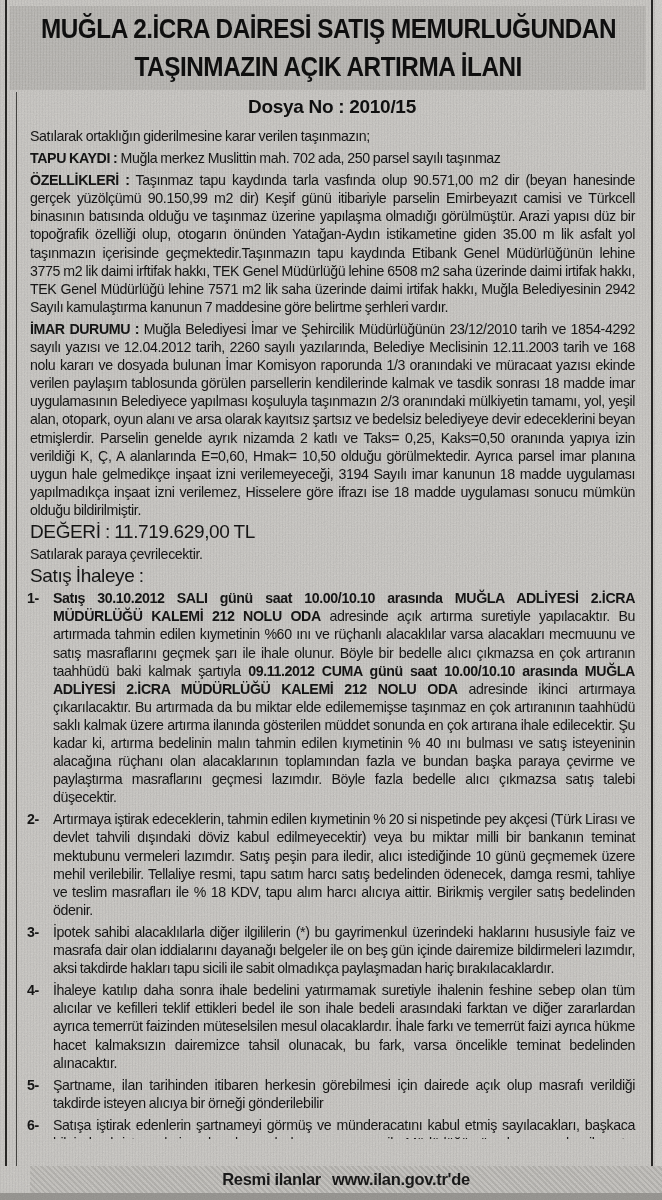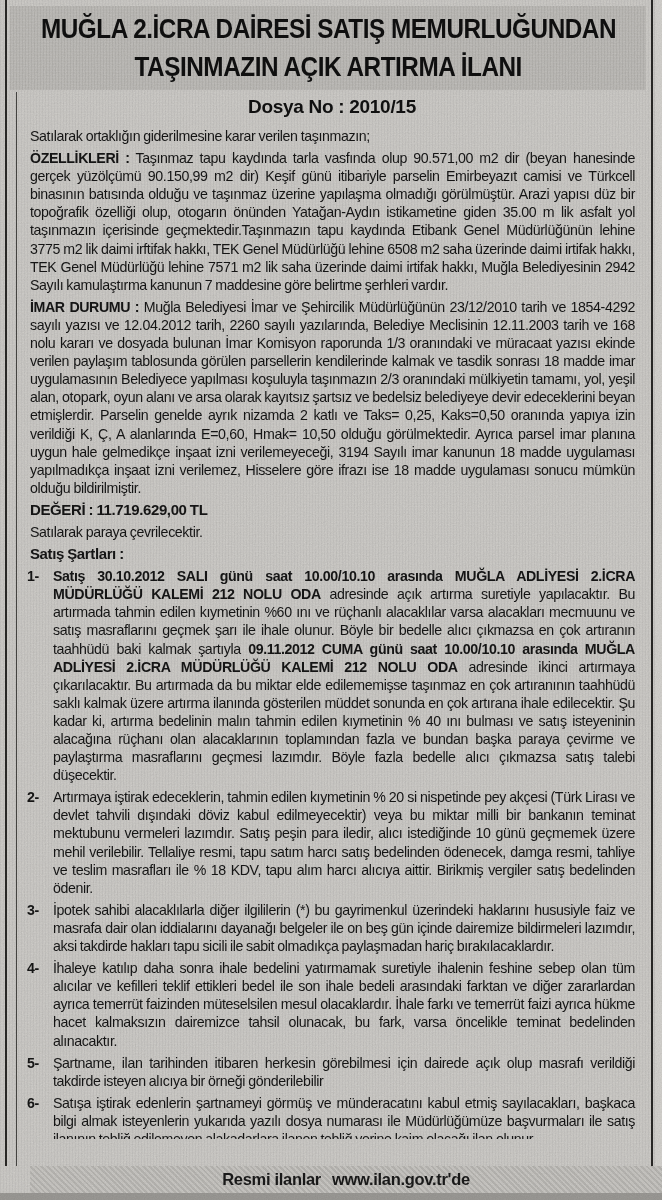--- a/index.html
+++ b/index.html
@@ -39,21 +39,21 @@
     position:absolute;left:26px;top:96px;width:612px;text-align:center;
     font-weight:700;font-size:19px;letter-spacing:-.3px;color:#111;
   }
 
   .content{
     position:absolute;left:26px;top:123px;width:613px;max-height:1016px;overflow:hidden;
     font-size:14.2px;line-height:18.1px;letter-spacing:-.38px;word-spacing:-.5px;
   }
   .content p{margin:4px;text-align:justify;}
   .content b{font-weight:700;}
-  .bold-line{font-weight:700;font-size:15px;}
+  .bold-line{font-weight:400;font-size:19px;}
   .term{position:relative;padding-left:23px;}
   .term .num{position:absolute;left:1px;top:0;font-weight:700;}
   .date-line{text-align:right;}
 
   .footrow{
     position:absolute;left:26px;top:1208px;width:613px;
     display:flex;justify-content:space-between;align-items:flex-end;
     font-size:14.5px;letter-spacing:-.35px;
   }
   .footrow .right{font-weight:700;font-size:13px;}
@@ -79,25 +79,26 @@
 
   <div class="header-box">
     <div class="header-line">MUĞLA 2.İCRA DAİRESİ SATIŞ MEMURLUĞUNDAN</div>
     <div class="header-line">TAŞINMAZIN AÇIK ARTIRMA İLANI</div>
   </div>
 
   <div class="dosya">Dosya No : 2010/15</div>
 
   <div class="content">
     <p>Satılarak ortaklığın giderilmesine karar verilen taşınmazın;</p>
+    <p><b>TAPU KAYDI :</b><span> Muğla merkez Muslittin mah. 702 ada, 250 parsel sayılı taşınmaz</span></p>
     <p><b>ÖZELLİKLERİ :</b><span> Taşınmaz tapu kaydında tarla vasfında olup 90.571,00 m2 dir (beyan hanesinde gerçek yüzölçümü 90.150,99 m2 dir) Keşif günü itibariyle parselin Emirbeyazıt camisi ve Türkcell binasının batısında olduğu ve taşınmaz üzerine yapılaşma olmadığı görülmüştür. Arazi yapısı düz bir topoğrafik özelliği olup, otogarın önünden Yatağan-Aydın istikametine giden 35.00 m lik asfalt yol taşınmazın içerisinde geçmektedir.Taşınmazın tapu kaydında Etibank Genel Müdürlüğünün lehine 3775 m2 lik daimi irftifak hakkı, TEK Genel Müdürlüğü lehine 6508 m2 saha üzerinde daimi irtifak hakkı, TEK Genel Müdürlüğü lehine 7571 m2 lik saha üzerinde daimi irtifak hakkı, Muğla Belediyesinin 2942 Sayılı kamulaştırma kanunun 7 maddesine göre belirtme şerhleri vardır.</span></p>
     <p><b>İMAR DURUMU :</b><span> Muğla Belediyesi İmar ve Şehircilik Müdürlüğünün 23/12/2010 tarih ve 1854-4292 sayılı yazısı ve 12.04.2012 tarih, 2260 sayılı yazılarında, Belediye Meclisinin 12.11.2003 tarih ve 168 nolu kararı ve dosyada bulunan İmar Komisyon raporunda 1/3 oranındaki ve müracaat yazısı ekinde verilen paylaşım tablosunda görülen parsellerin kendilerinde kalmak ve tasdik sonrası 18 madde imar uygulamasının Belediyece yapılması koşuluyla taşınmazın 2/3 oranındaki mülkiyetin tamamı, yol, yeşil alan, otopark, oyun alanı ve arsa olarak kayıtsız şartsız ve bedelsiz belediyeye devir edeceklerini beyan etmişlerdir. Parselin genelde ayrık nizamda 2 katlı ve Taks= 0,25, Kaks=0,50 oranında yapıya izin verildiği K, Ç, A alanlarında E=0,60, Hmak= 10,50 olduğu görülmektedir. Ayrıca parsel imar planına uygun hale gelmedikçe inşaat izni verilemeyeceği, 3194 Sayılı imar kanunun 18 madde uygulaması yapılmadıkça inşaat izni verilemez, Hisselere göre ifrazı ise 18 madde uygulaması sonucu mümkün olduğu bildirilmiştir.</span></p>
     <p class="bold-line">DEĞERİ : 11.719.629,00 TL</p>
     <p>Satılarak paraya çevrilecektir.</p>
-    <p class="bold-line">Satış Şartları :</p>
+    <p class="bold-line">Satış İhaleye :</p>
 
     <div class="term">
       <span class="num">1-</span>
       <p><b>Satış 30.10.2012 SALI günü saat 10.00/10.10 arasında MUĞLA ADLİYESİ 2.İCRA MÜDÜRLÜĞÜ KALEMİ 212 NOLU ODA</b><span> adresinde açık artırma suretiyle yapılacaktır. Bu artırmada tahmin edilen kıymetinin %60 ını ve rüçhanlı alacaklılar varsa alacakları mecmuunu ve satış masraflarını geçmek şarı ile ihale olunur. Böyle bir bedelle alıcı çıkmazsa en çok artıranın taahhüdü baki kalmak şartıyla </span><b>09.11.2012 CUMA günü saat 10.00/10.10 arasında MUĞLA ADLİYESİ 2.İCRA MÜDÜRLÜĞÜ KALEMİ 212 NOLU ODA</b><span> adresinde ikinci artırmaya çıkarılacaktır. Bu artırmada da bu miktar elde edilememişse taşınmaz en çok artıranının taahhüdü saklı kalmak üzere artırma ilanında gösterilen müddet sonunda en çok artırana ihale edilecektir. Şu kadar ki, artırma bedelinin malın tahmin edilen kıymetinin % 40 ını bulması ve satış isteyeninin alacağına rüçhanı olan alacaklarının toplamından fazla ve bundan başka paraya çevirme ve paylaştırma masraflarını geçmesi lazımdır. Böyle fazla bedelle alıcı çıkmazsa satış talebi düşecektir.</span></p>
     </div>
 
     <div class="term">
       <span class="num">2-</span>
       <p>Artırmaya iştirak edeceklerin, tahmin edilen kıymetinin % 20 si nispetinde pey akçesi (Türk Lirası ve devlet tahvili dışındaki döviz kabul edilmeyecektir) veya bu miktar milli bir bankanın teminat mektubunu vermeleri lazımdır. Satış peşin para iledir, alıcı istediğinde 10 günü geçmemek üzere mehil verilebilir. Tellaliye resmi, tapu satım harcı satış bedelinden ödenecek, damga resmi, tahliye ve teslim masrafları ile % 18 KDV, tapu alım harcı alıcıya aittir. Birikmiş vergiler satış bedelinden ödenir.</p>
     </div>

